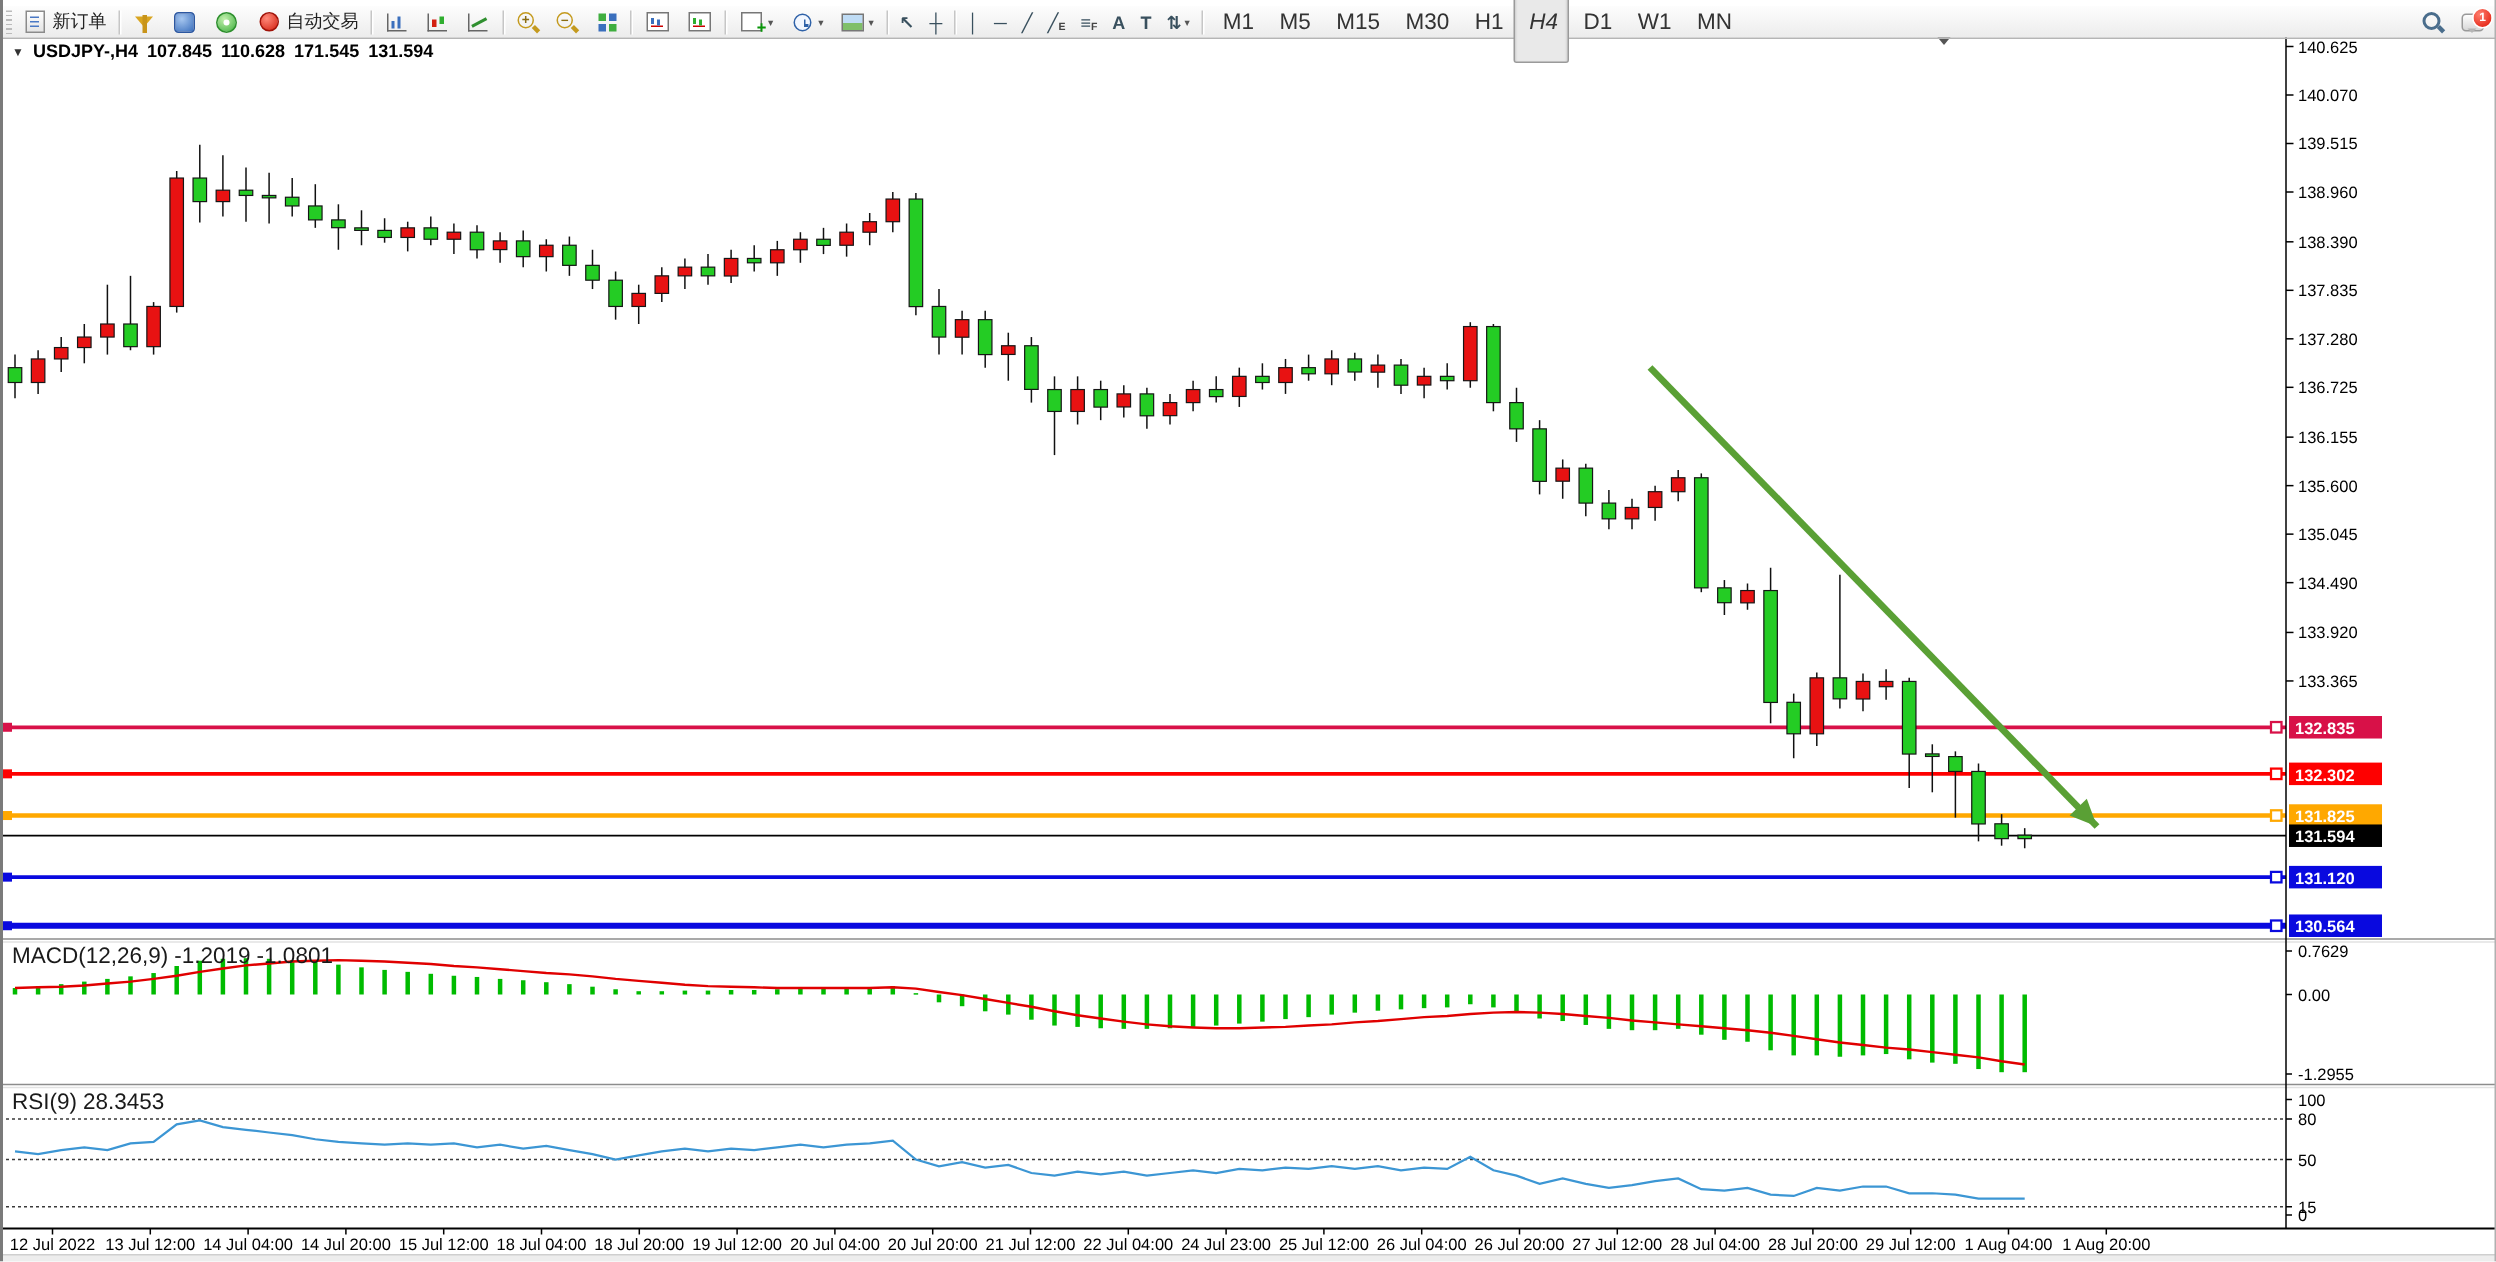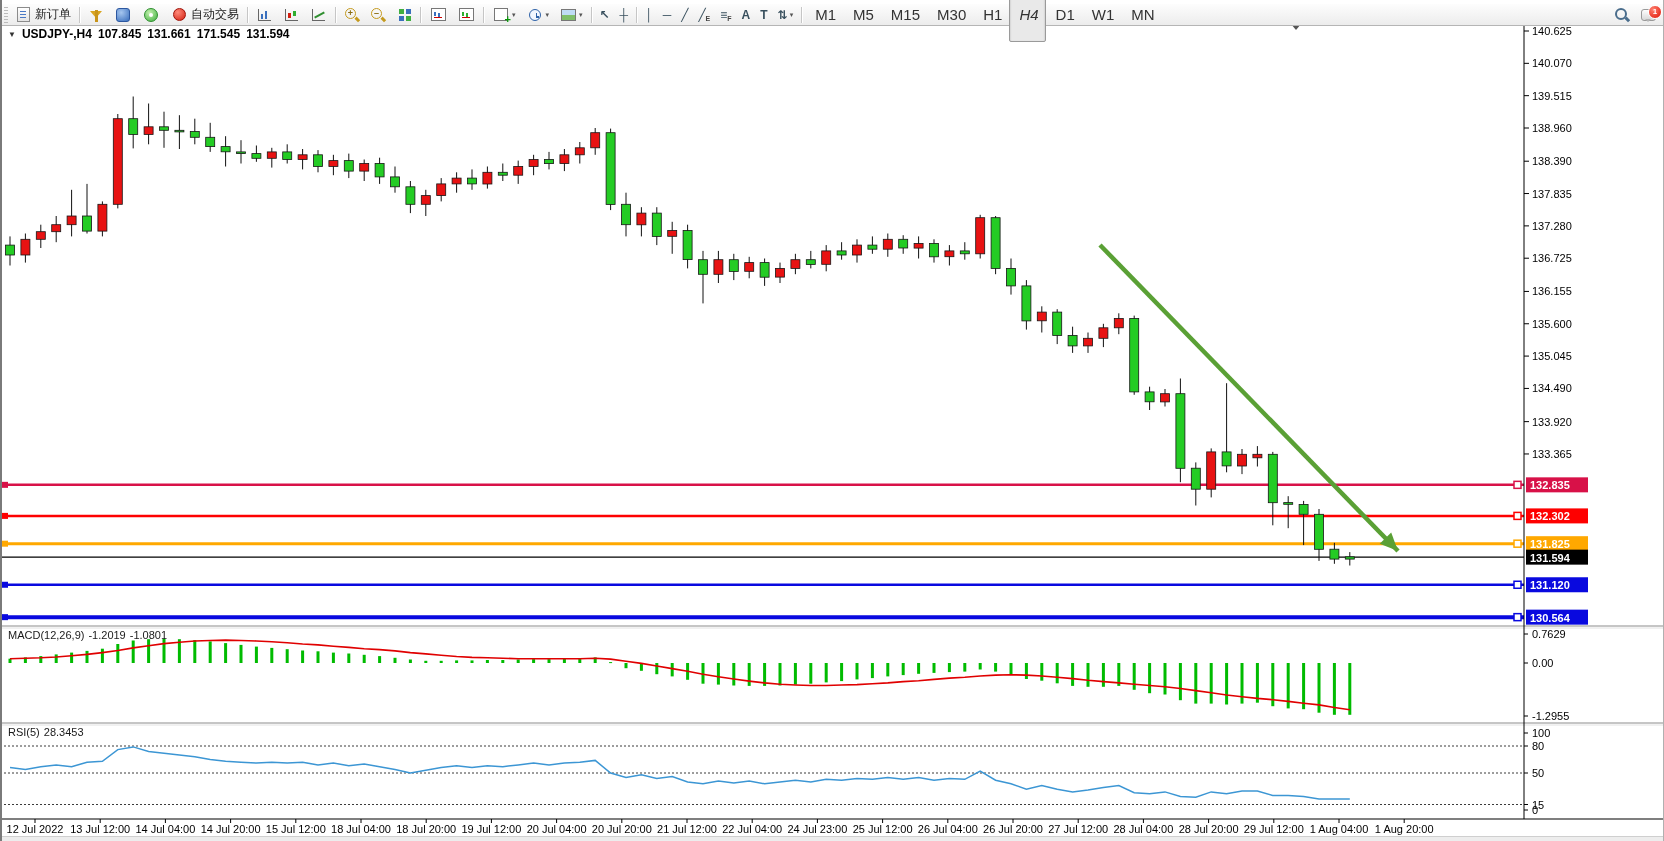--- a/index.html
+++ b/index.html
@@ -69,21 +69,21 @@
   .i-chat{width:13px;height:10px;margin:2px 1px;border:1px solid #999;border-radius:3px;
     background:linear-gradient(#fefefe,#d8d8d8);}
   .i-chat::before{content:"";position:absolute;left:3px;bottom:-5px;border:3px solid transparent;border-top-color:#b5b5b5;}
   .badge{position:absolute;top:-5px;right:-7px;width:12px;height:12px;border-radius:50%;border:1px solid #fff;
     background:radial-gradient(circle at 35% 30%,#ff8070,#df1202);color:#fff;
     font:bold 8px/12px "Liberation Sans",sans-serif;text-align:center;z-index:3;}
   
   #titlebar{position:absolute;left:8px;top:27px;z-index:5;font-size:12px;font-weight:bold;color:#000;
     display:flex;align-items:center;gap:6px;}
   #titlebar .tri{font-size:8px;color:#333;}
-  #macd-label,#rsi-label{position:absolute;left:8px;z-index:5;font-size:11px;color:#1a1a1a;}
+  #macd-label,#rsi-label{position:absolute;left:8px;z-index:5;font-size:15px;color:#1a1a1a;}
   #macd-label{top:629px;}
   #rsi-label{top:726px;}
   #macd-label span,#rsi-label span{margin-right:4px;}
   .edge-l{position:absolute;left:0;top:0;width:2px;height:841px;background:#7a7a7a;z-index:12;}
   .edge-r{position:absolute;right:0;top:0;width:1px;height:841px;background:#b0b0b0;z-index:12;}
   .bottom-strip{position:absolute;left:0;top:836px;width:1664px;height:5px;background:#ededed;border-top:1px solid #cfcfcf;z-index:4;}
 </style>
 </head>
 <body>
 
@@ -615,28 +615,28 @@
       <span class="icn i-chat">
         <span class="badge">1</span>
       </span>
     </div>
   </div>
 
 <div id="titlebar">
   <span class="tri">▼</span>
   <span>USDJPY-,H4</span>
   <span>107.845</span>
-    <span>131.661</span>
+    <span>110.628</span>
     <span>171.545</span>
     <span>131.594</span>
 </div>
 
 <div id="macd-label">
   <span>MACD(12,26,9)</span><span>-1.2019</span><span>-1.0801</span>
 </div>
 
 <div id="rsi-label">
-  <span>RSI(5)</span><span>28.3453</span>
+  <span>RSI(9)</span><span>28.3453</span>
 </div>
 
 <div class="edge-l"></div>
 <div class="edge-r"></div>
 <div class="bottom-strip"></div>
 
 </body></html>

